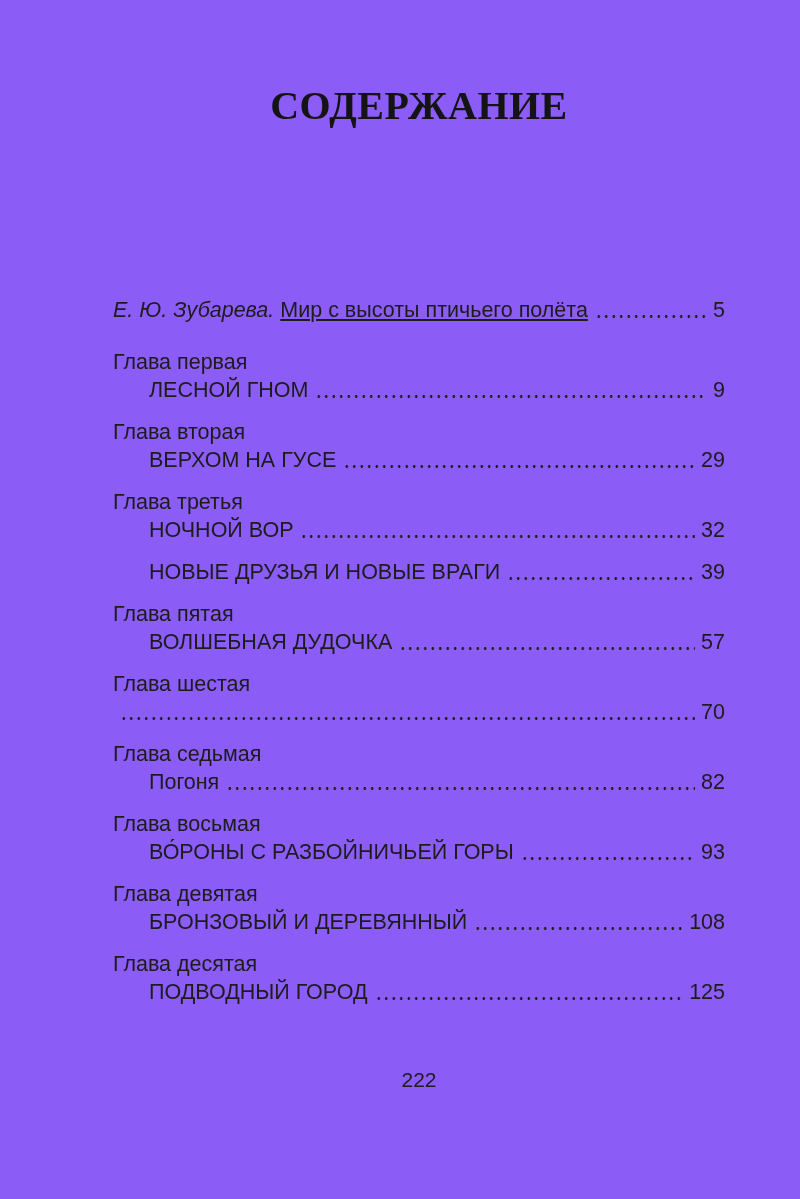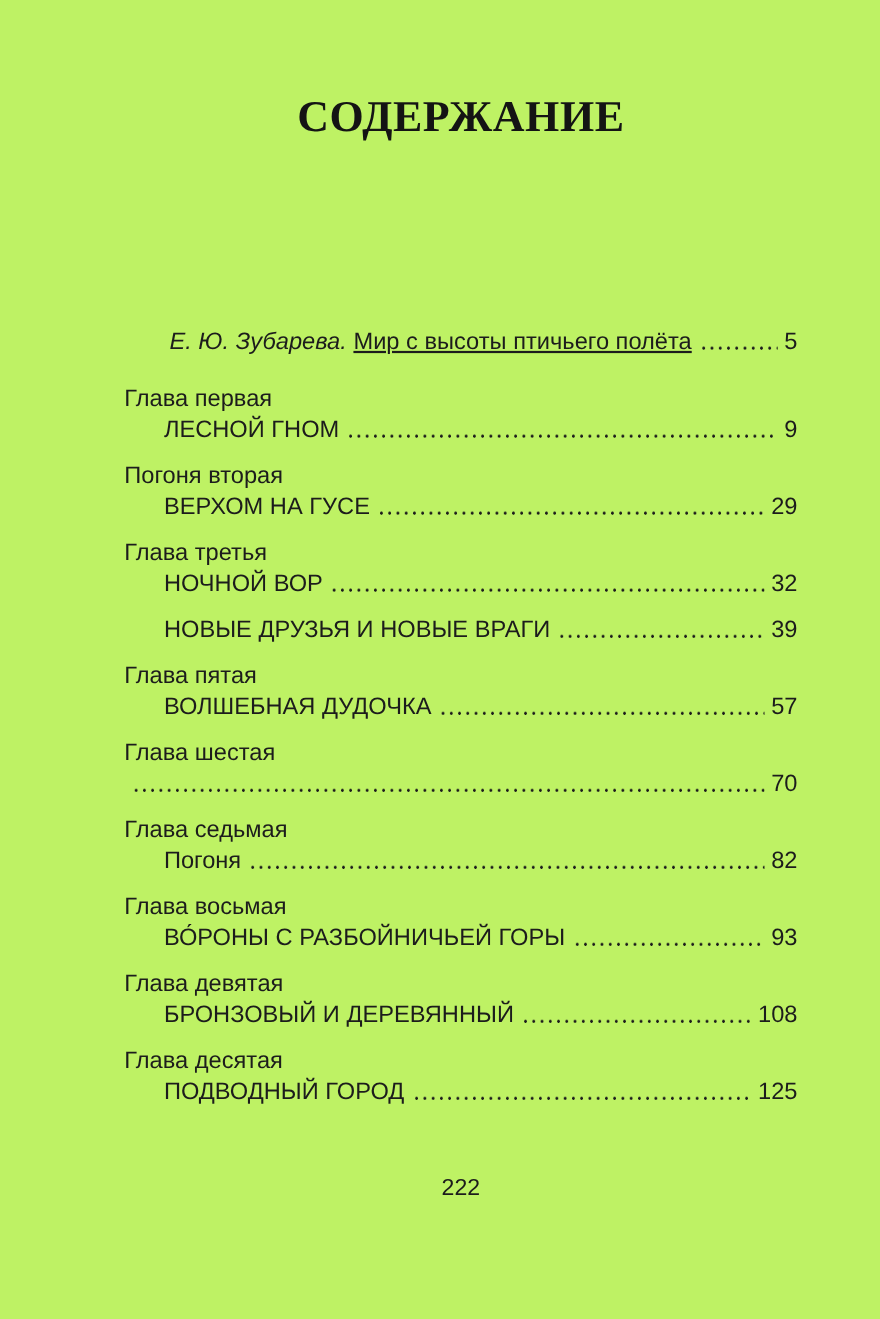--- a/index.html
+++ b/index.html
@@ -2,21 +2,21 @@
 <html><head>
 <meta charset="utf-8">
 <style>
   * { margin: 0; padding: 0; box-sizing: border-box; }
   html, body { background: #ffffff; }
 
   .book-page {
     position: relative;
     width: 800px;
     height: 1199px;
-    background: #bef264;
+    background: #8b5cf6;
     color: #1c1c1c;
     font-family: "Liberation Sans", sans-serif;
     overflow: hidden;
   }
 
   .content-column {
     margin-left: 113px;
     width: 612px;
   }
 
@@ -44,21 +44,20 @@
 
   .entry-line {
     display: flex;
     align-items: baseline;
     width: 100%;
   }
 
   .entry-author {
     font-style: italic;
     white-space: nowrap;
-    margin-left: 41px;
   }
 
   .entry-title { white-space: nowrap; margin-left: 36px; }
   .entry-title.after-author { margin-left: 6px; text-decoration: underline; }
 
   
   .dots {
     flex: 1 1 auto;
     min-width: 14px;
     height: 3px;
@@ -105,21 +104,21 @@
       <div class="toc-entry">
         <div class="chapter-label">Глава первая</div>
         <div class="entry-line">
           <span class="entry-title">ЛЕСНОЙ ГНОМ</span>
           <span class="dots"></span>
           <span class="entry-page">9</span>
         </div>
       </div>
 
       <div class="toc-entry">
-        <div class="chapter-label">Погоня вторая</div>
+        <div class="chapter-label">Глава вторая</div>
         <div class="entry-line">
           <span class="entry-title">ВЕРХОМ НА ГУСЕ</span>
           <span class="dots"></span>
           <span class="entry-page">29</span>
         </div>
       </div>
 
       <div class="toc-entry">
         <div class="chapter-label">Глава третья</div>
         <div class="entry-line">

